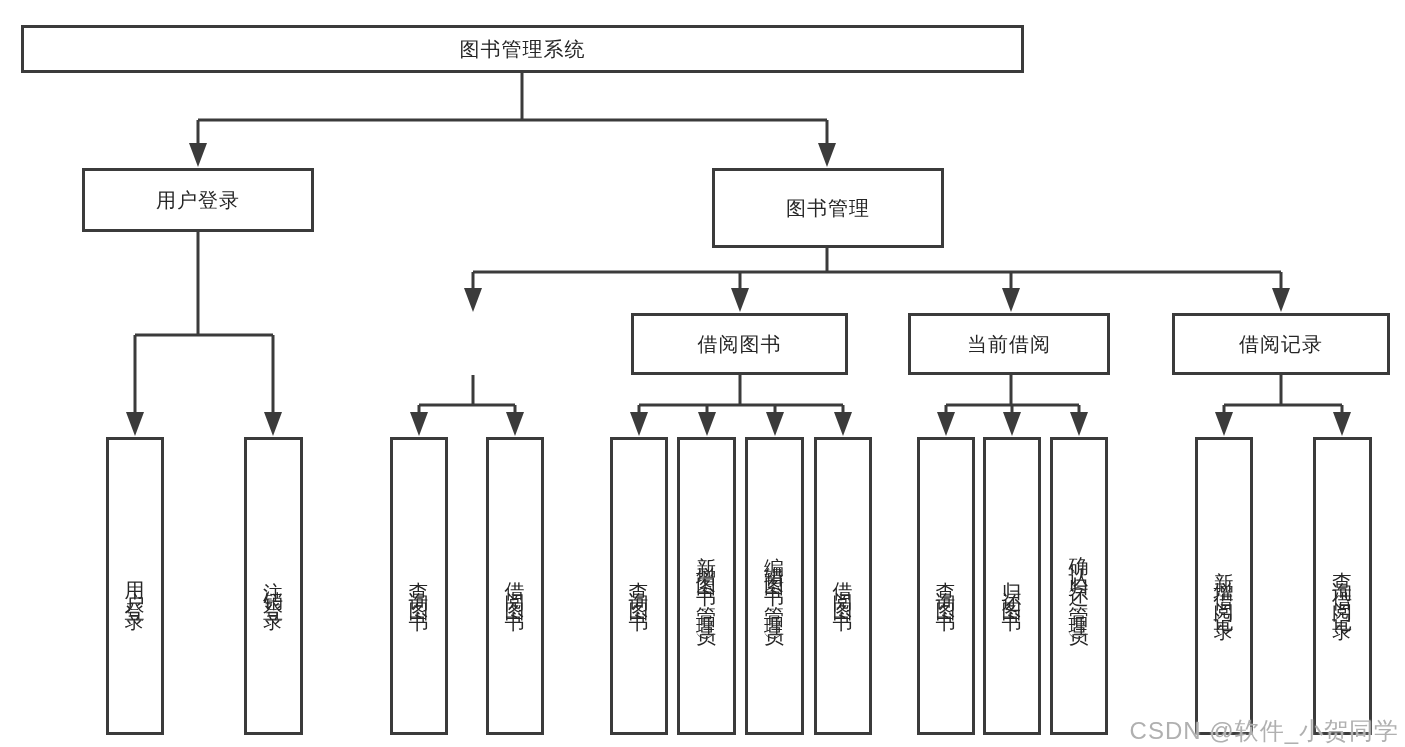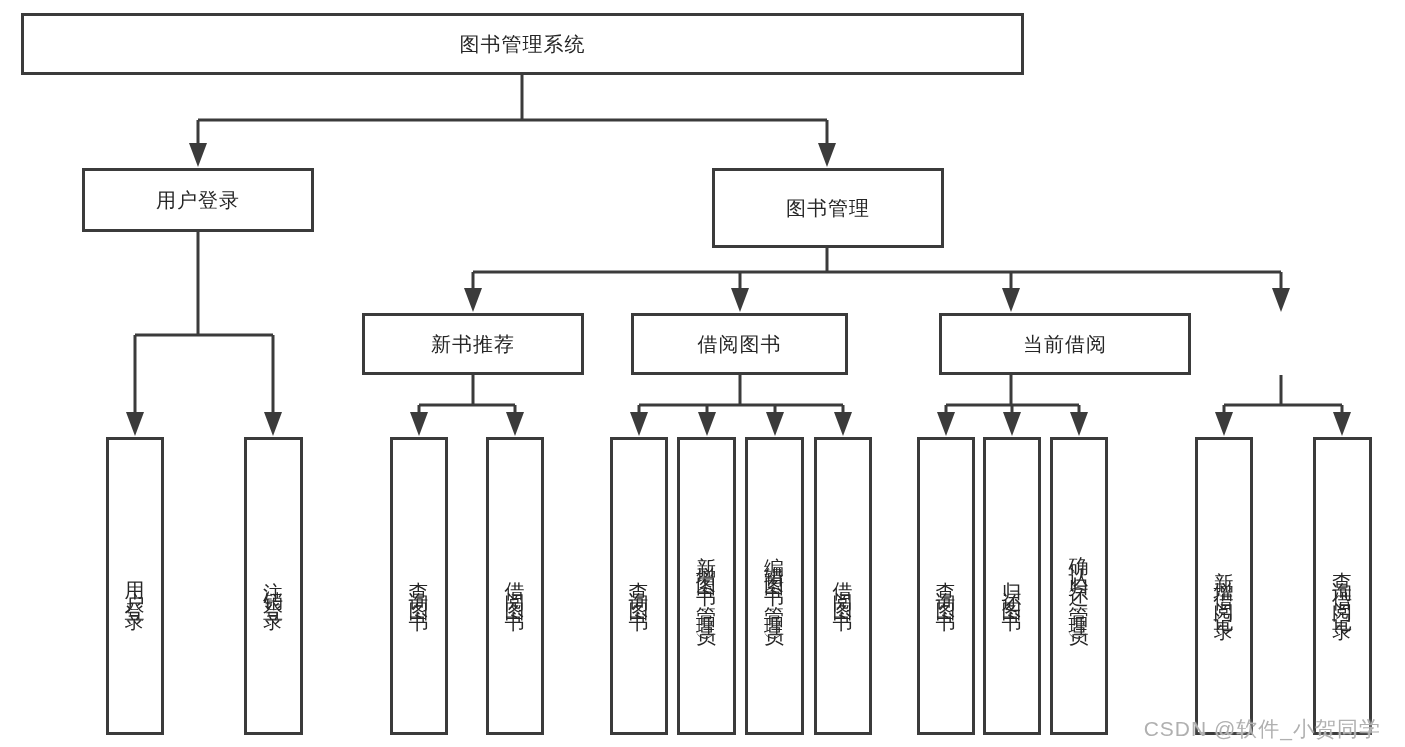--- a/index.html
+++ b/index.html
@@ -35,22 +35,22 @@
   }
   .v .lbl{
     writing-mode:vertical-rl;
     text-orientation:mixed;
     font-size:20px;
     letter-spacing:10px;
     line-height:1;
   }
   .watermark{
     position:absolute;
-    right:24px;top:715px;
-    font-size:21px;
+    right:6px;top:715px;
+    font-size:24px;
     letter-spacing:1px;
     color:var(--wm);
     text-shadow:0 0 2px #ffffff;
     z-index:3;
     white-space:nowrap;
   }
 </style>
 </head>
 <body>
 
@@ -104,39 +104,39 @@
       <line x1="1012" y1="405" x2="1012" y2="417"></line>
       <polygon points="1003,412 1021,412 1012,436"></polygon>
       <line x1="1079" y1="405" x2="1079" y2="417"></line>
       <polygon points="1070,412 1088,412 1079,436"></polygon>
       <line x1="1224" y1="405" x2="1224" y2="417"></line>
       <polygon points="1215,412 1233,412 1224,436"></polygon>
       <line x1="1342" y1="405" x2="1342" y2="417"></line>
       <polygon points="1333,412 1351,412 1342,436"></polygon>
     </svg>
 
-  <div class="box h" style="left:21px;top:13px;width:1003px;height:62px">
+  <div class="box h" style="left:21px;top:25px;width:1003px;height:48px">
     <span class="lbl">图书管理系统</span>
   </div>
 
   <div class="box h" style="left:82px;top:168px;width:232px;height:64px">
     <span class="lbl">用户登录</span>
   </div>
   <div class="box h" style="left:712px;top:168px;width:232px;height:80px">
     <span class="lbl">图书管理</span>
   </div>
 
-  <div class="box h" style="left:362px;top:313px;width:222px;height:62px">
-    <span class="lbl">新书推荐</span>
-  </div>
   <div class="box h" style="left:631px;top:313px;width:217px;height:62px">
     <span class="lbl">借阅图书</span>
   </div>
-  <div class="box h" style="left:939px;top:313px;width:252px;height:62px">
+  <div class="box h" style="left:908px;top:313px;width:202px;height:62px">
     <span class="lbl">当前借阅</span>
+  </div>
+  <div class="box h" style="left:1172px;top:313px;width:218px;height:62px">
+    <span class="lbl">借阅记录</span>
   </div>
 
   <div class="box v" style="left:106px;top:437px;width:58px;height:298px">
     <span class="lbl">用户登录</span>
   </div>
   <div class="box v" style="left:244px;top:437px;width:59px;height:298px">
     <span class="lbl">注销登录</span>
   </div>
 
   <div class="box v" style="left:390px;top:437px;width:58px;height:298px">

